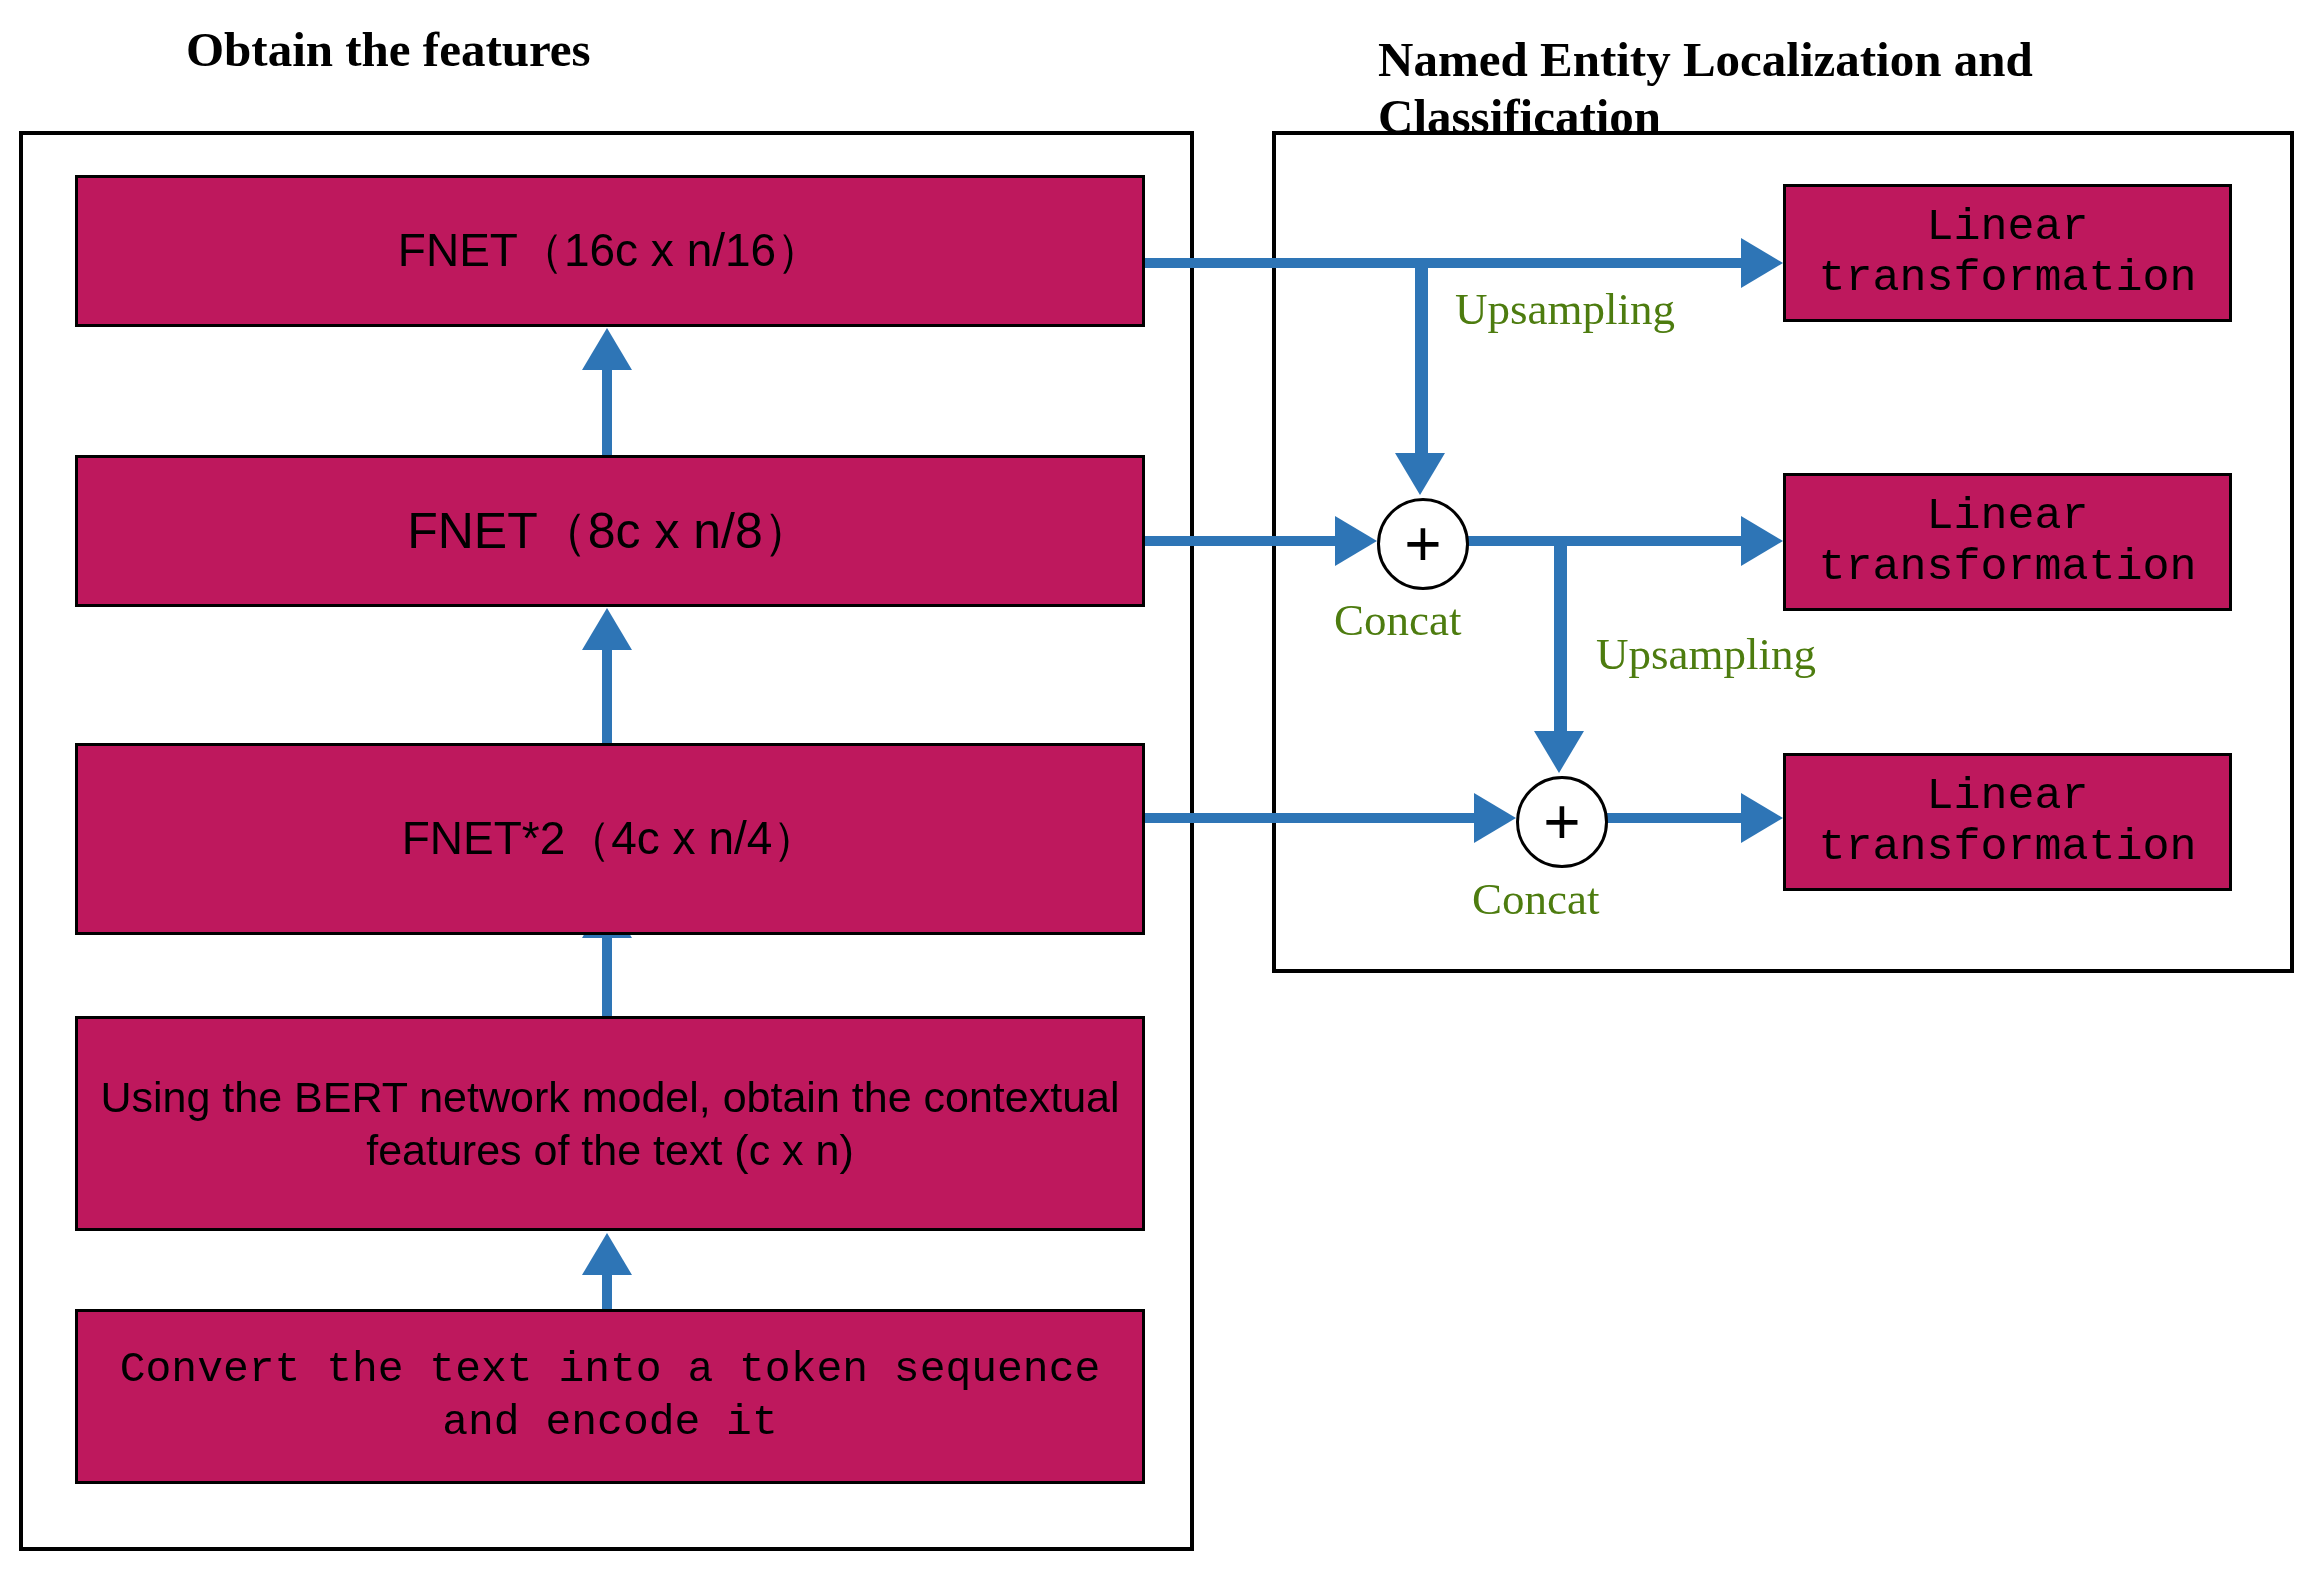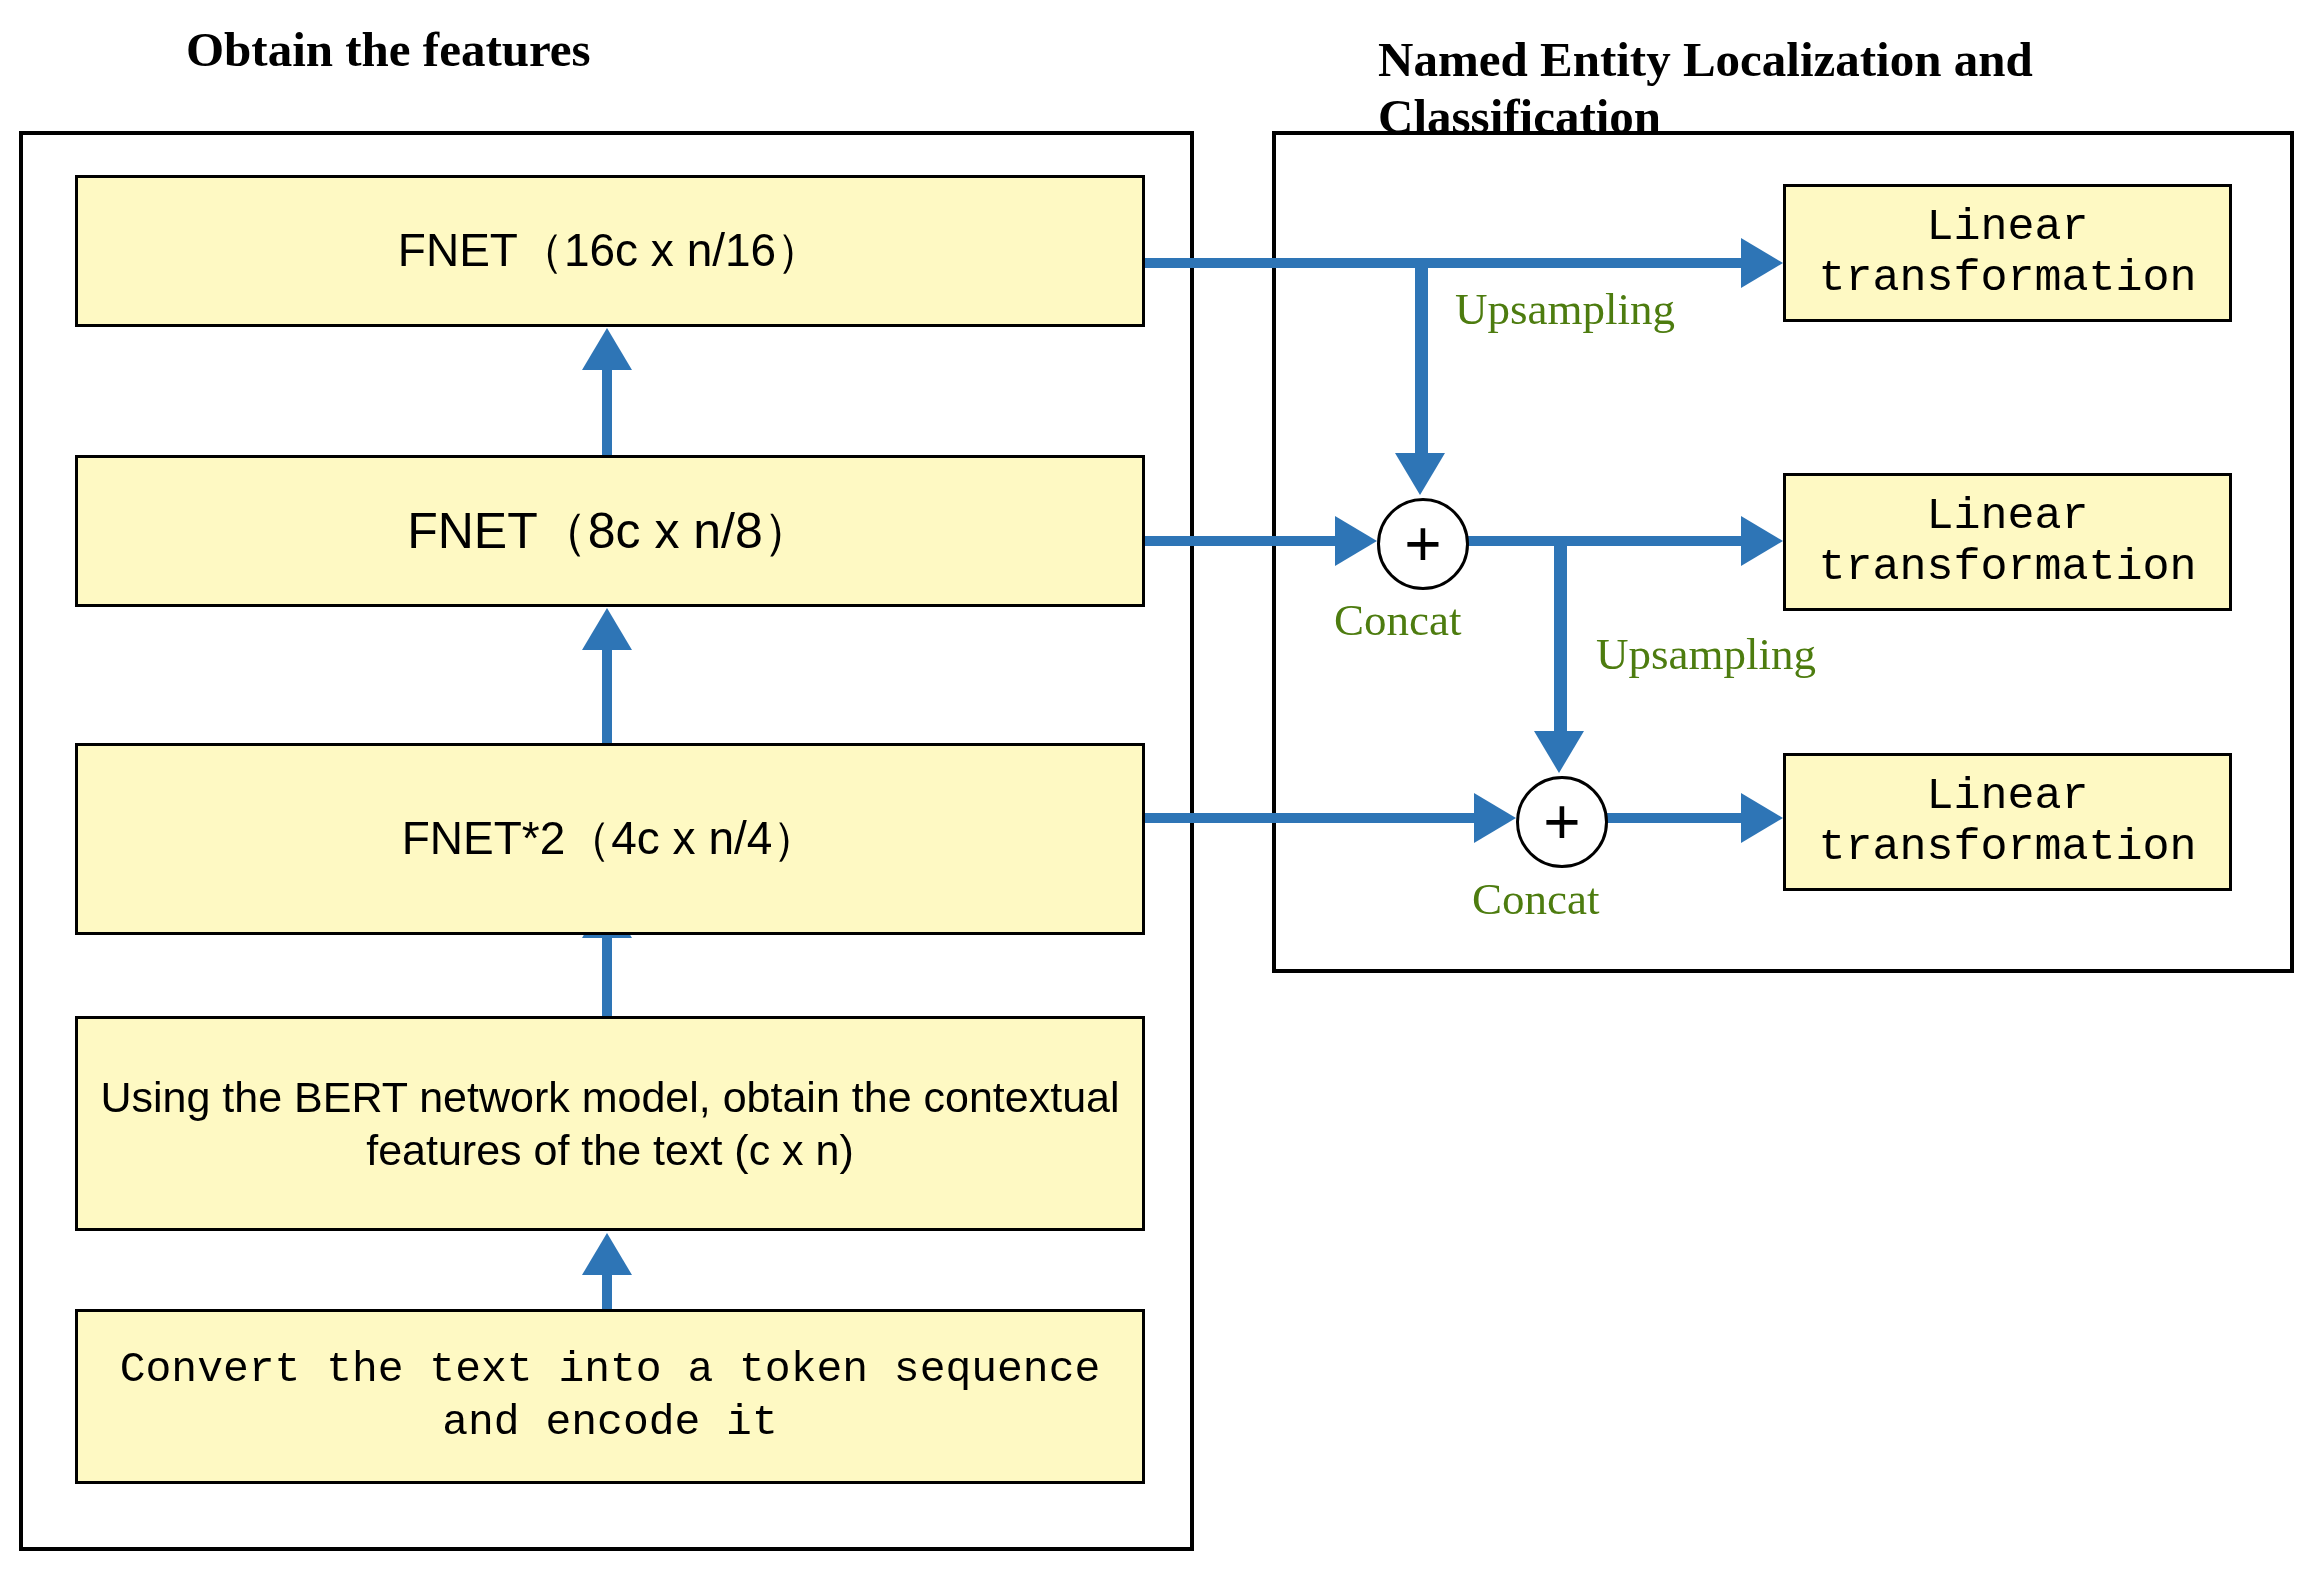--- a/index.html
+++ b/index.html
@@ -29,21 +29,21 @@
     box-sizing:border-box;
     background:transparent;
   }
   #container-left{ left:19.3px; top:131px; width:1175px; height:1420px; }
   #container-right{ left:1272px; top:131px; width:1022px; height:842px; }
 
   .node{
     position:absolute;
     border:3px solid #000;
     box-sizing:border-box;
-    background:#fef9c3;
+    background:#be185d;
     display:flex;
     align-items:center;
     justify-content:center;
     text-align:center;
     color:#000;
     z-index:4;
   }
   .node span{ display:block; width:100%; padding:0 10.4px; box-sizing:border-box; }
 
   

